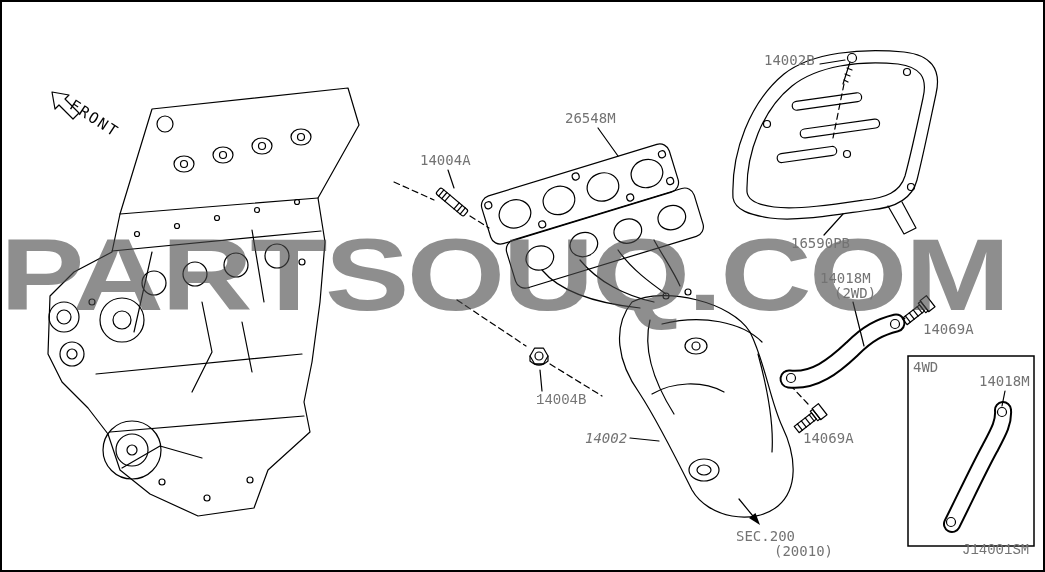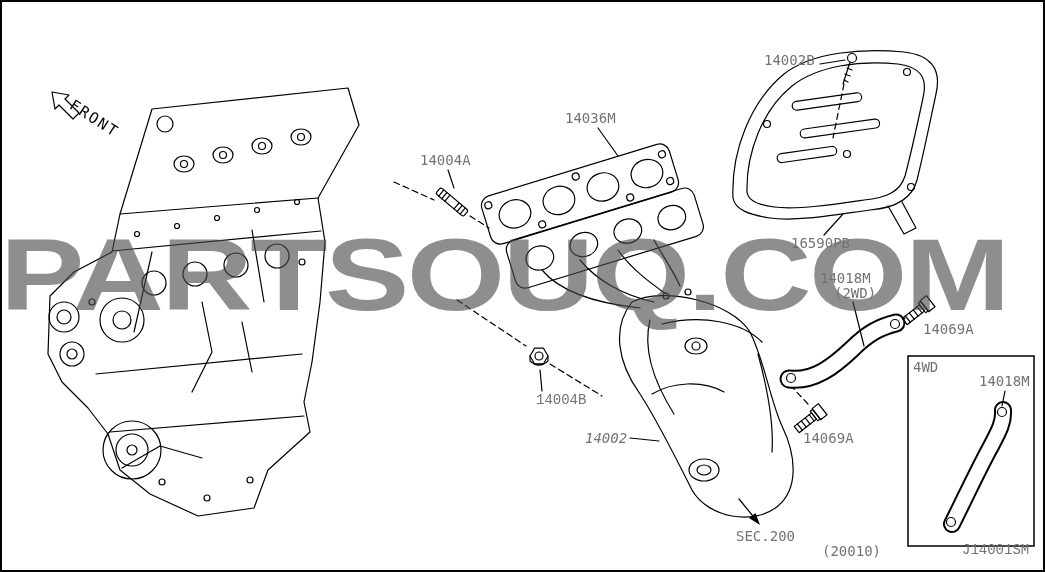--- a/index.html
+++ b/index.html
@@ -215,31 +215,31 @@
     <g class="line-art">
       <path d="M50,90 L67,93 L63,97 L77,111 L71,117 L57,103 L53,107 Z"></path>
     </g>
   </svg>
 
   <div class="watermark">PARTSOUQ.COM</div>
 
   <div class="front-label">FRONT</div>
 
   <div class="lbl" style="left:762px;top:51px;">14002B</div>
-  <div class="lbl" style="left:563px;top:109px;">14036M</div>
+  <div class="lbl" style="left:563px;top:109px;">26548M</div>
   <div class="lbl" style="left:418px;top:151px;">14004A</div>
   <div class="lbl" style="left:789px;top:234px;text-align:center;">16590PB</div>
   <div class="lbl" style="left:818px;top:269px;">14018M</div>
   <div class="lbl" style="left:820px;top:284px;margin-left:12px;">(2WD)</div>
   <div class="lbl" style="left:921px;top:320px;">14069A</div>
   <div class="lbl" style="left:534px;top:391px;font-family:Liberation Mono, monospace;">14004B</div>
   <div class="lbl" style="left:583px;top:429px;font-style:italic;">14002</div>
   <div class="lbl" style="left:801px;top:429px;">14069A</div>
 
   <div class="lbl" style="left:911px;top:358px;">4WD</div>
   <div class="lbl" style="left:977px;top:372px;">14018M</div>
 
   <div class="lbl" style="left:734px;top:527px;">SEC.200</div>
-  <div class="lbl" style="left:772px;top:542px;margin-left:48px;">(20010)</div>
+  <div class="lbl" style="left:772px;top:542px;">(20010)</div>
 
   <div class="lbl" style="left:960px;top:541px;font-family:Liberation Mono, monospace;">J14001SM</div>
 
 </div>
 
 </body></html>

